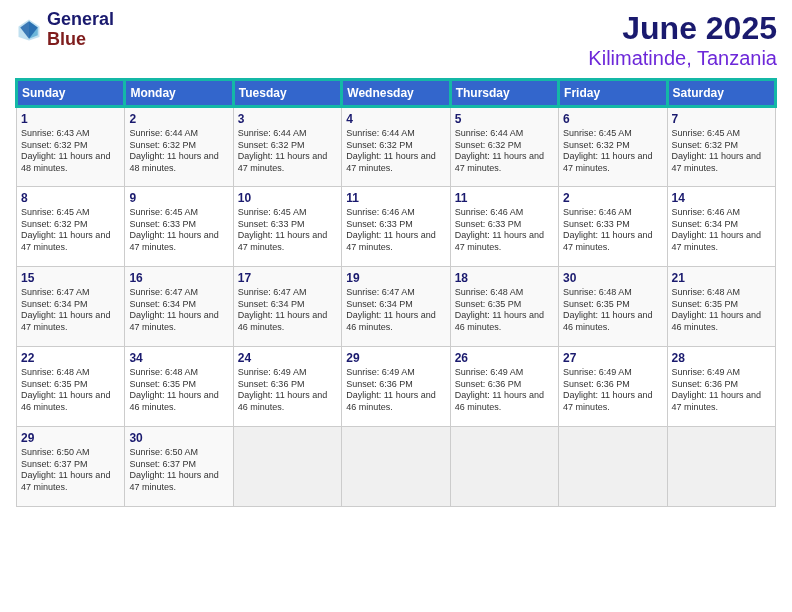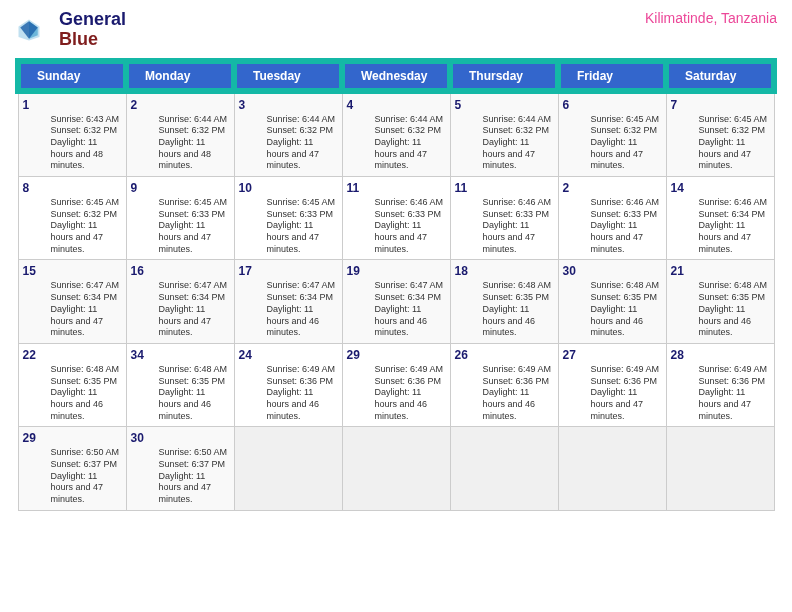--- a/index.html
+++ b/index.html
@@ -18,21 +18,21 @@
     }
     .header-row {
       display: flex;
       justify-content: space-between;
       align-items: flex-start;
       margin-bottom: 8px;
     }
     .logo {
       display: flex;
       align-items: center;
-      gap: 16px;
+      gap: 4px;
     }
     .logo-text {
       font-size: 18px;
       font-weight: bold;
       color: #1a1a6e;
       line-height: 1.1;
     }
     .logo-text span {
       color: #7f1d1d;
     }
@@ -42,36 +42,36 @@
     }
     .title-block {
       text-align: right;
     }
     .month-title {
       font-size: 32px;
       font-weight: bold;
       color: #1a1a6e;
     }
     .subtitle {
-      font-size: 14px;
-      color: #ec4899;
+      font-size: 20px;
+      color: #6d28d9;
     }
     table {
       width: 100%;
       border-collapse: collapse;
       font-size: 10px;
     }
     thead th {
       background: #3366cc;
       color: #fff;
-      padding: 5px 16px;
+      padding: 5px 4px;
       text-align: left;
       font-size: 12px;
       font-weight: bold;
-      border: 6px solid #14b8a6;
+      border: 3px solid #14b8a6;
     }
     tbody tr {
       border: 1px solid #ccc;
     }
     tbody td {
       border: 1px solid #ccc;
       padding: 4px 4px;
       vertical-align: top;
       width: 14.28%;
       background: #fff;
@@ -85,21 +85,20 @@
       font-size: 12px;
       font-weight: bold;
       color: #1a1a6e;
       display: block;
       margin-bottom: 2px;
     }
     .day-info {
       font-size: 9px;
       color: #333;
       line-height: 1.3;
-      margin-left: 28px;
     }
     .empty-cell {
       background: #f0f0f0 !important;
     }
   </style>
 </head>
 <body>
 
 <div class="page">
   <div class="header-row">
@@ -108,20 +107,21 @@
         <polygon points="16,4 28,12 28,24 16,28 4,24 4,12" fill="#3399cc" opacity="0.3"></polygon>
         <polygon points="16,6 26,13 26,22 16,26" fill="#3399cc" opacity="0.6"></polygon>
         <polygon points="16,6 26,13 16,26 6,13" fill="#1a5fa8" opacity="0.8"></polygon>
       </svg>
       <div class="logo-text">
         <div>General</div>
         <div><span>Blue</span></div>
       </div>
     </div>
     <div class="title-block">
+      <div class="month-title">June 2025</div>
       <div class="subtitle">Kilimatinde, Tanzania</div>
     </div>
   </div>
 
   <table>
     <thead>
       <tr id="header-row">
           <th>Sunday</th>
           <th>Monday</th>
           <th>Tuesday</th>

